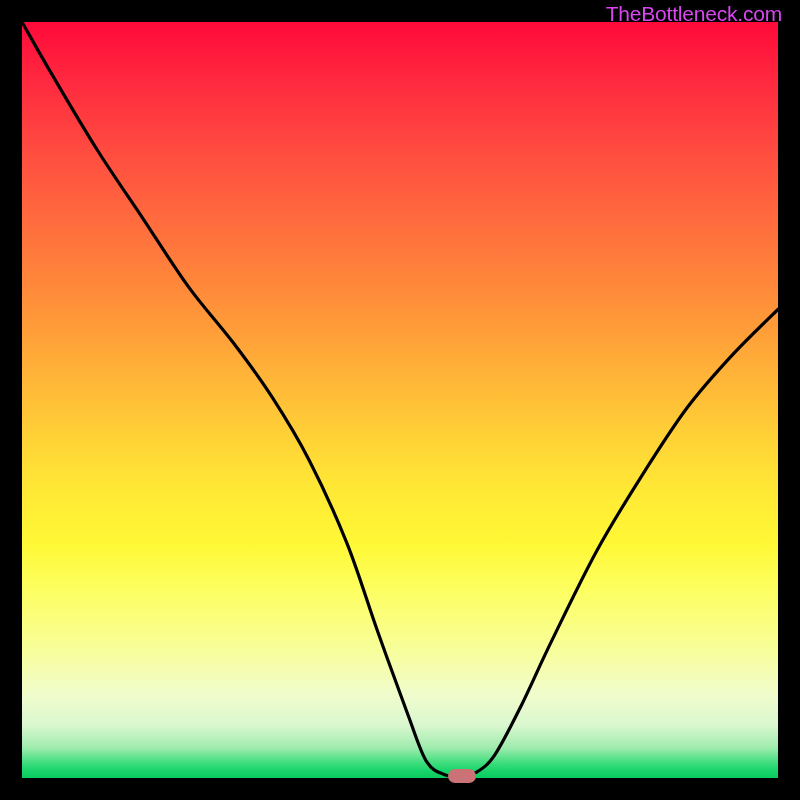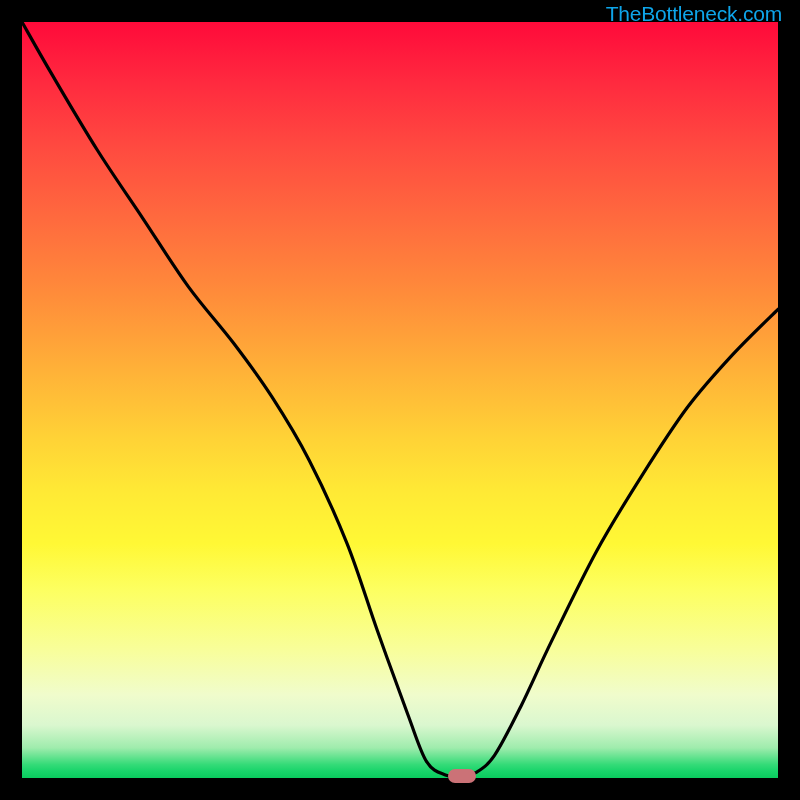--- a/index.html
+++ b/index.html
@@ -43,21 +43,21 @@
       #9fecad 96%,
       #35db78 98.2%,
       #18d46a 99.1%,
       #0acb5e 100%
     );
   }
   .attribution {
     position: absolute;
     top: 2px;
     right: 18px;
-    color: #0ea5e9;
+    color: #d946ef;
     font-size: 21px;
     font-weight: 500;
     letter-spacing: -0.2px;
   }
   svg.curve {
     position: absolute;
     left: 22px;
     top: 22px;
     width: 756px;
     height: 756px;

